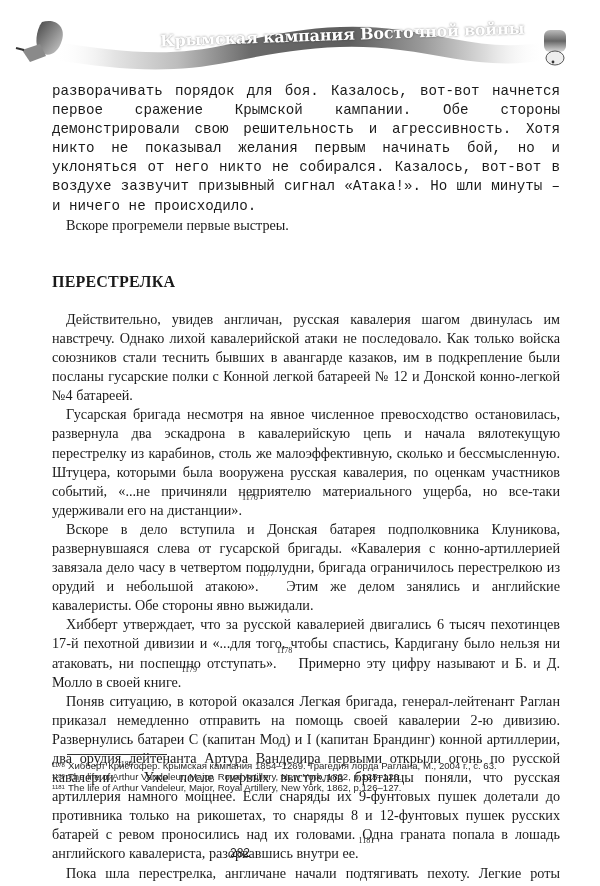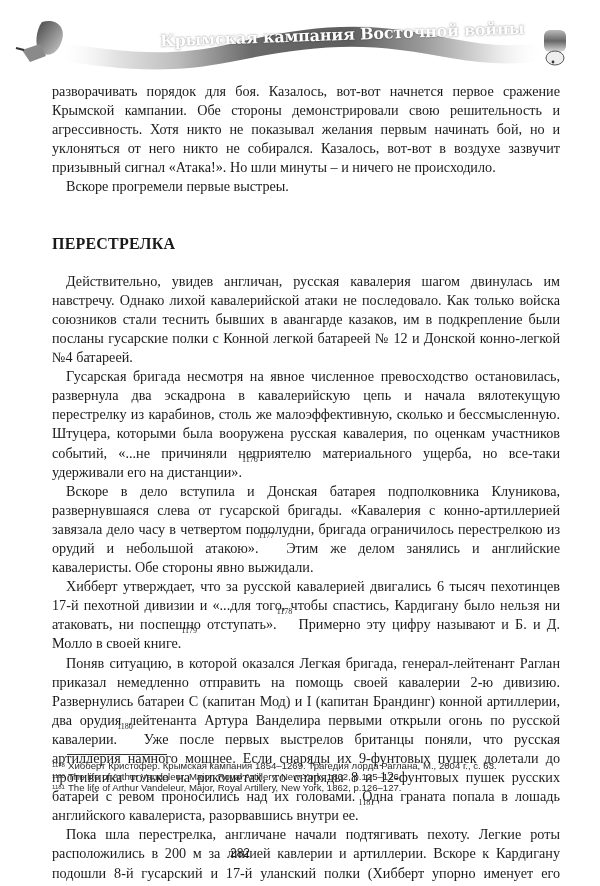--- a/index.html
+++ b/index.html
@@ -50,20 +50,21 @@
       font-size: 14.2px;
       line-height: 19.1px;
       text-align: justify;
     }
     .body-text p {
       margin: 0;
       text-indent: 14px;
     }
     .body-text p.noindent {
       text-indent: 0;
+      font-family: Liberation Mono, monospace;
     }
     .section-gap {
       height: 37px;
     }
     .section-heading {
       font-family: "Liberation Serif", serif;
       font-weight: bold;
       font-size: 16px;
       margin: 0 0 19px 0;
       letter-spacing: 0.2px;

